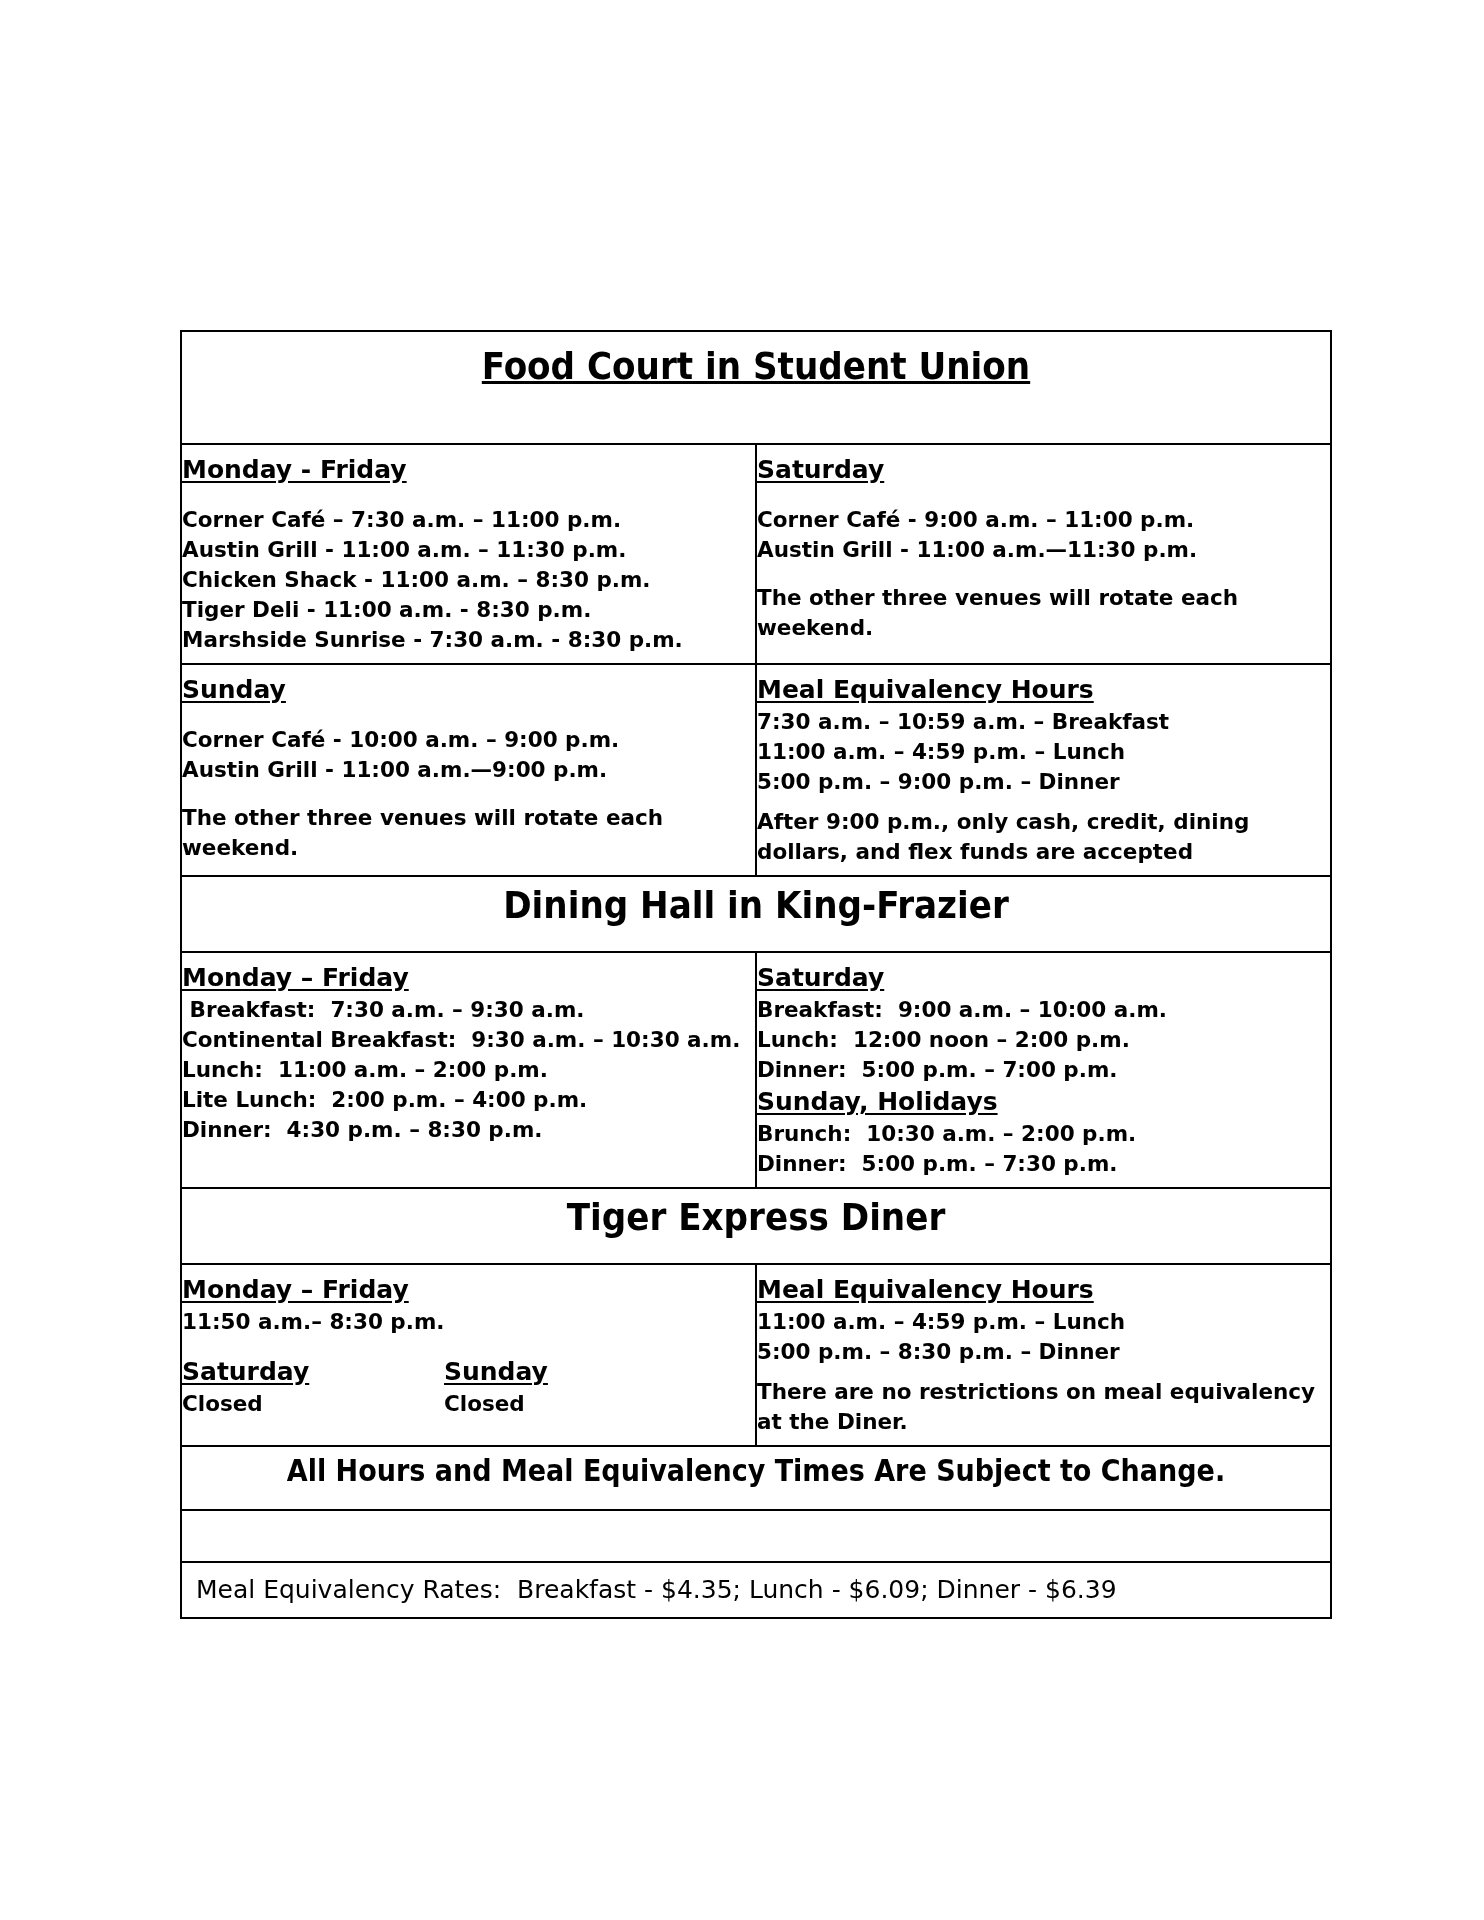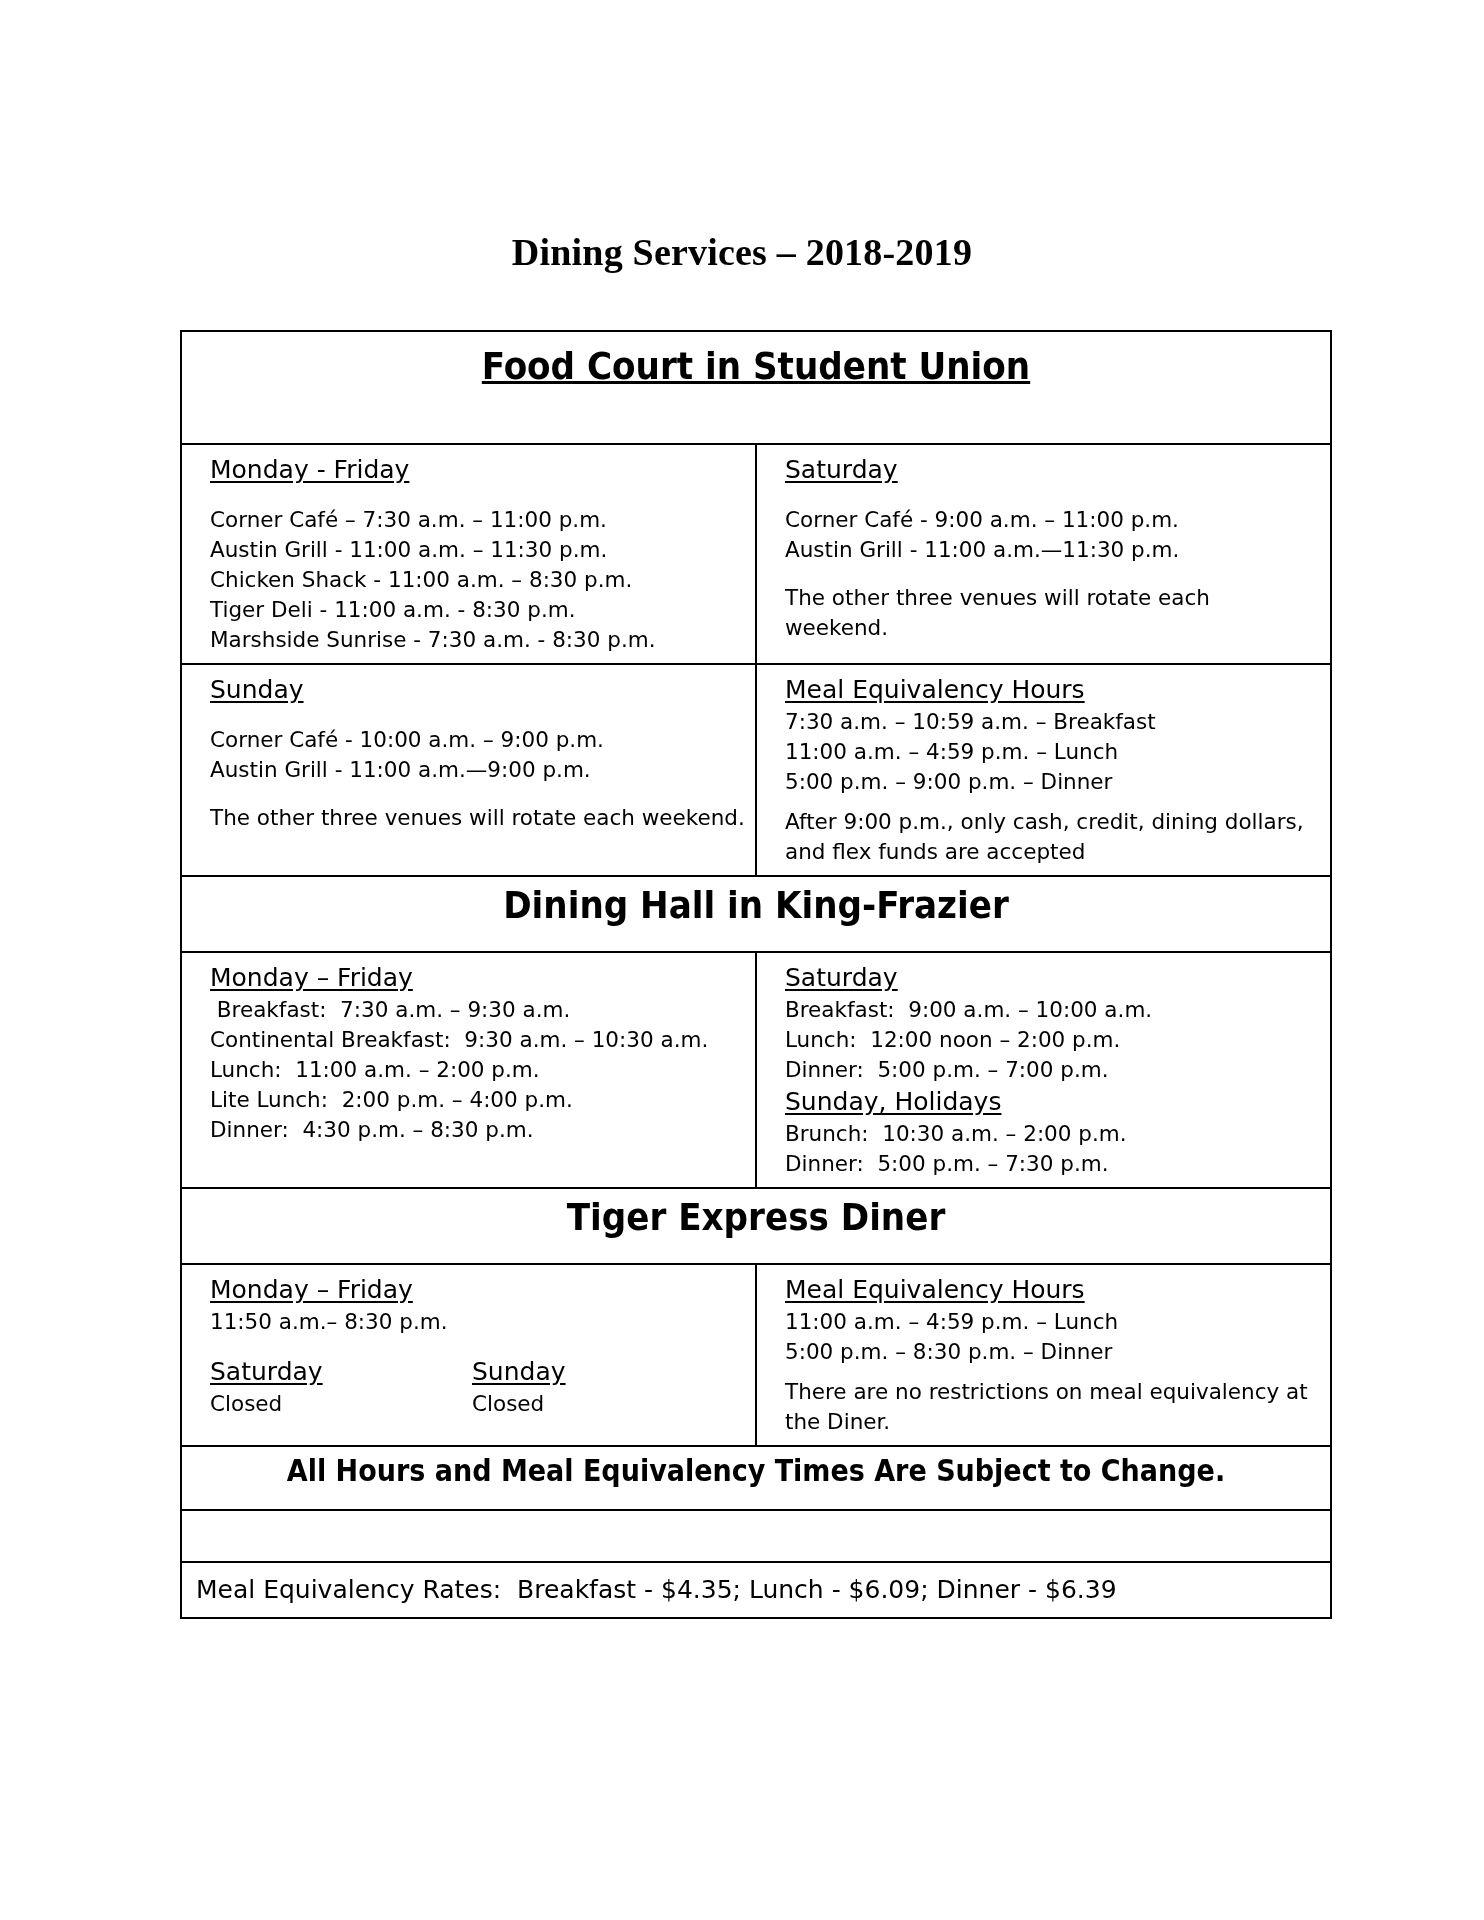--- a/index.html
+++ b/index.html
@@ -76,21 +76,22 @@
     padding-top: 8px;
   }
 
   
   .row2 {
     display: flex;
     box-sizing: border-box;
   }
   .row2 > .col {
     box-sizing: border-box;
-    padding: 8px 10px 8px 28px;
+    padding: 8px 10px 8px 0;
+    font-weight: bold;
   }
   .row2 > .col.left {
     width: 575px;
     border-right: 2.5px solid #000;
   }
   .row2 > .col.right {
     width: 572px;
   }
 
   .cell-line {
@@ -121,21 +122,20 @@
     padding: 12px 10px 12px 14px;
     box-sizing: border-box;
   }
   .rates-row .cell-line { font-size: 25px; }
 </style>
 </head>
 <body>
 
 <div class="page">
 
-  <div class="doc-title">Dining Services – 2018-2019</div>
 
   <div class="sheet">
 
     <div class="band">
       <div class="banner tall">Food Court in Student Union</div>
     </div>
 
     <div class="band row2">
       <div class="col left">
         <div><span class="hdr">Monday - Friday</span></div>

